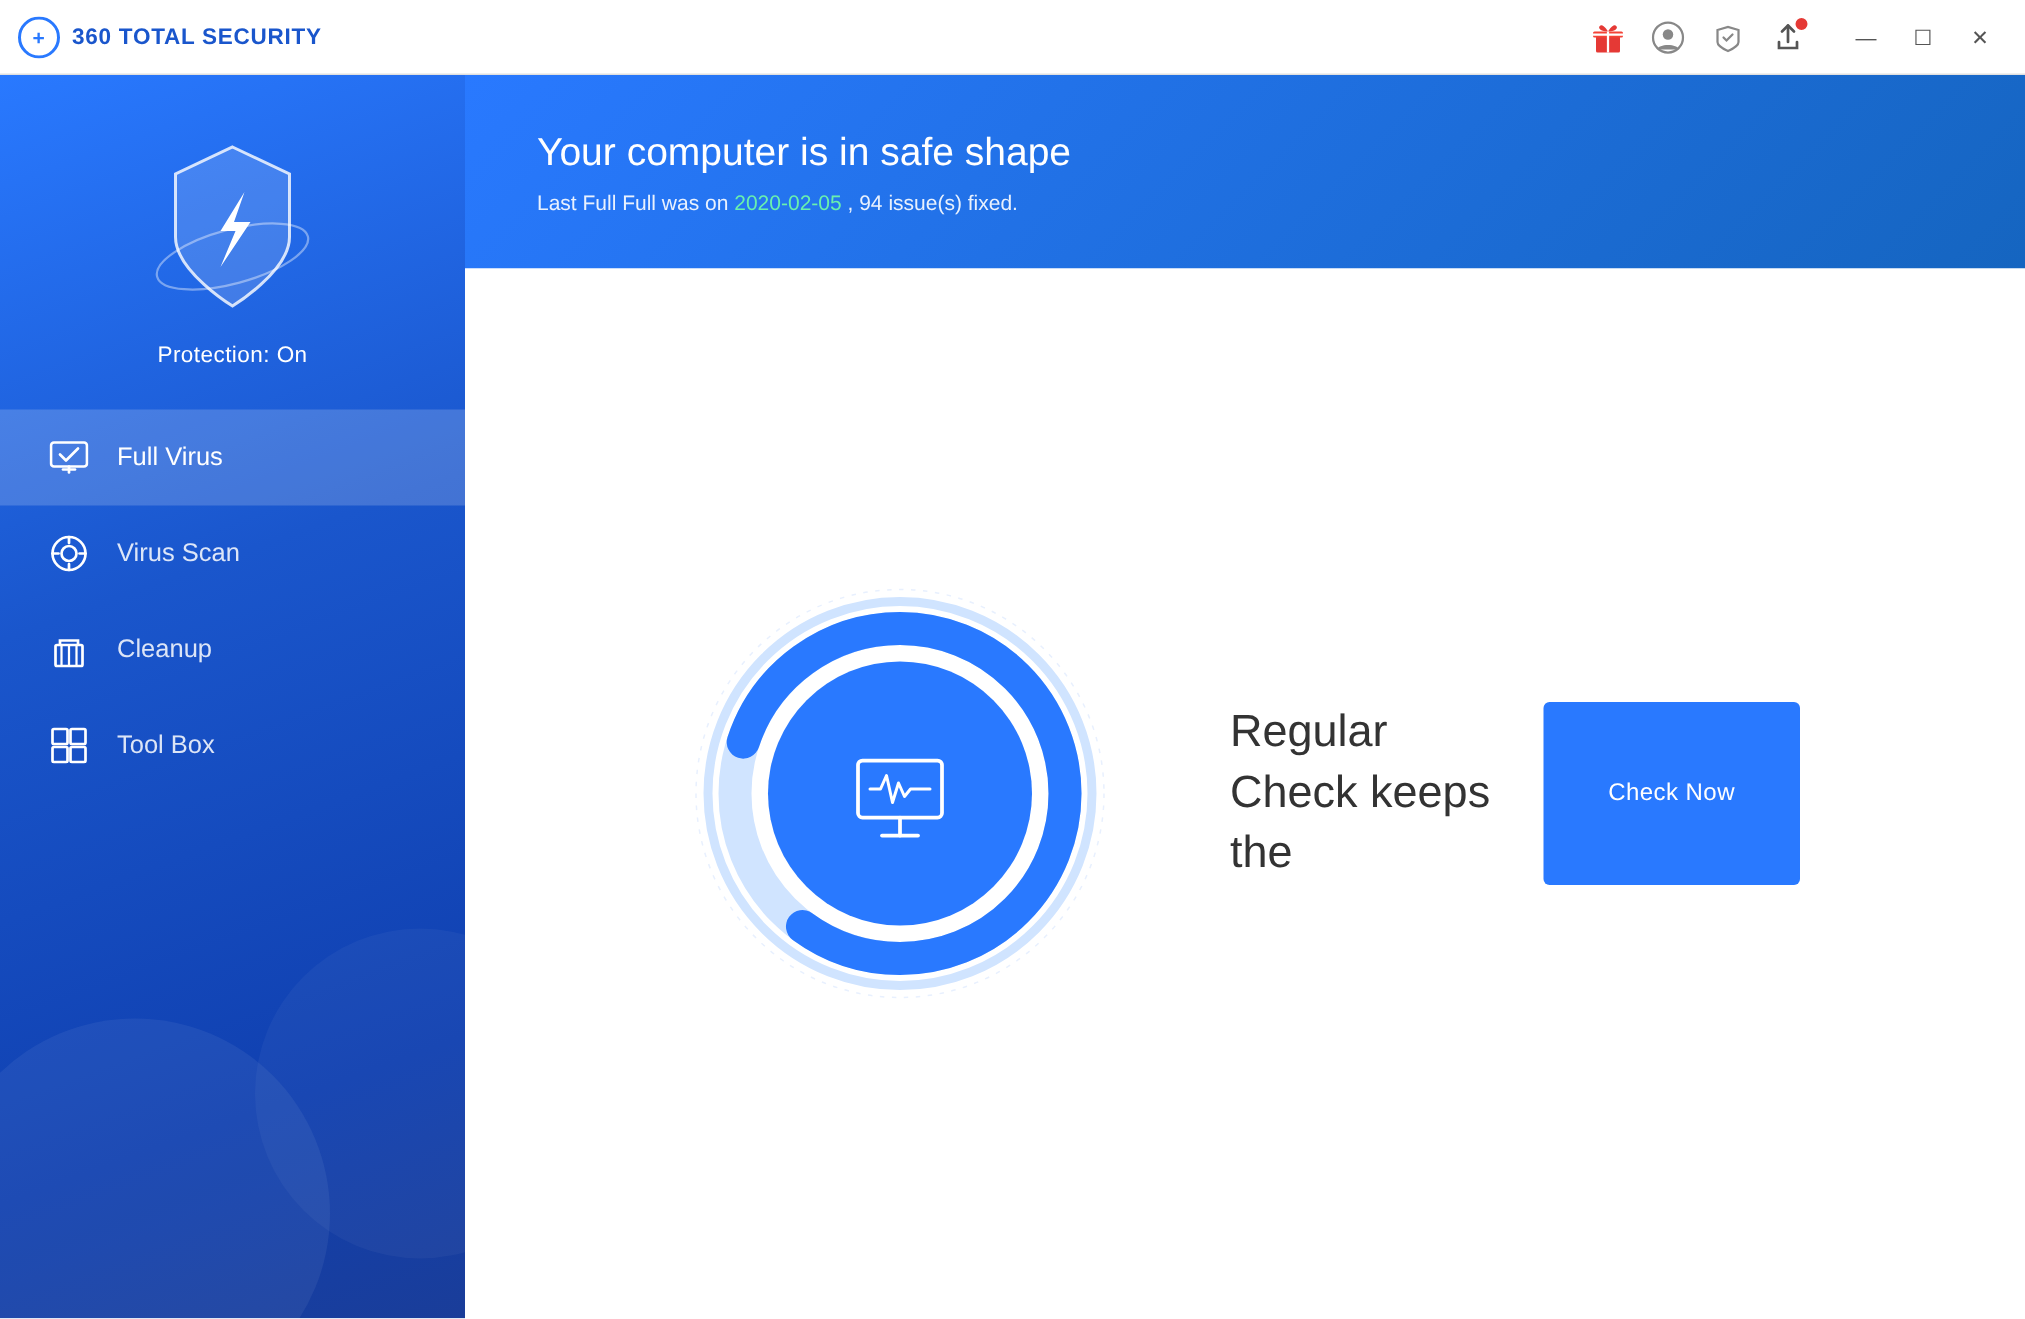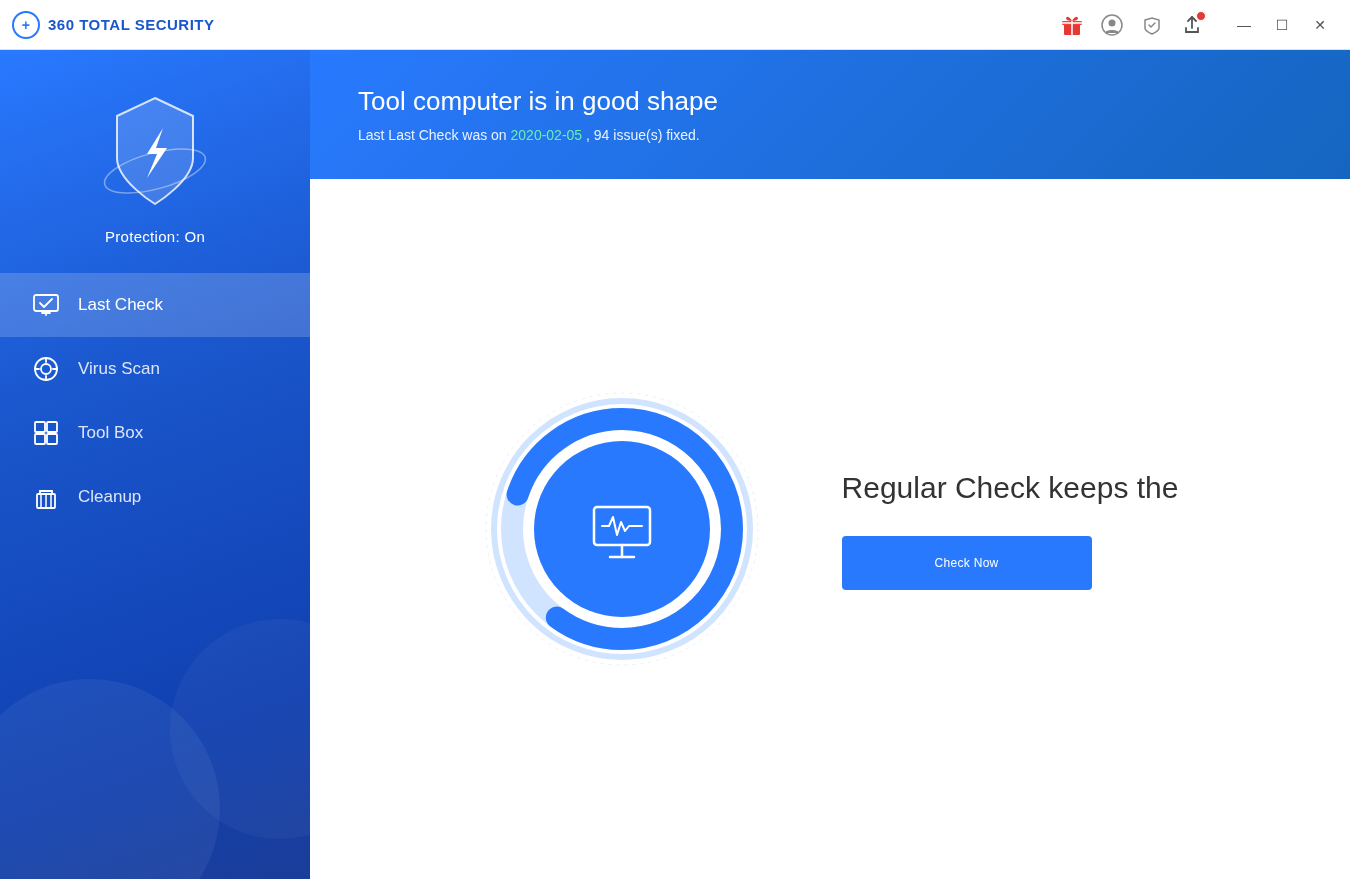--- a/index.html
+++ b/index.html
@@ -213,37 +213,37 @@
       flex-shrink: 0;
     }
     .donut-svg {
       width: 280px;
       height: 280px;
     }
 
     
     .info-section {
       display: flex;
-      flex-direction: column;
+      flex-direction: row;
       gap: 28px;
       max-width: 380px;
     }
     .info-tagline {
       font-size: 30px;
       color: #333;
       font-weight: 400;
       line-height: 1.35;
     }
     .check-now-btn {
       background: #2979ff;
       color: #fff;
       border: none;
       border-radius: 4px;
       padding: 20px 40px;
-      font-size: 12px;
+      font-size: 16px;
       font-weight: 400;
       cursor: pointer;
       letter-spacing: 0.3px;
       width: 250px;
       transition: background 0.15s;
     }
 
     
     svg { display: block; }
   </style>
@@ -318,71 +318,71 @@
 
       <div class="nav-item active">
         <div class="nav-icon">
           <svg width="26" height="22" viewBox="0 0 26 22" fill="none">
             <rect x="1" y="1" width="24" height="16" rx="2" stroke="#fff" stroke-width="1.8" fill="none"></rect>
             <line x1="9" y1="19" x2="17" y2="19" stroke="#fff" stroke-width="1.8" stroke-linecap="round"></line>
             <line x1="13" y1="17" x2="13" y2="21" stroke="#fff" stroke-width="1.8" stroke-linecap="round"></line>
             <path d="M7 9 L11 13 L19 5" stroke="#fff" stroke-width="1.8" stroke-linecap="round" stroke-linejoin="round" fill="none"></path>
           </svg>
         </div>
-        <span>Last Check</span>
+        <span>Full Virus</span>
       </div>
 
       <div class="nav-item">
         <div class="nav-icon">
           <svg width="26" height="26" viewBox="0 0 26 26" fill="none">
             <circle cx="13" cy="13" r="11" stroke="#fff" stroke-width="1.8" fill="none"></circle>
             <circle cx="13" cy="13" r="5" stroke="#fff" stroke-width="1.8" fill="none"></circle>
             <line x1="13" y1="2" x2="13" y2="6" stroke="#fff" stroke-width="1.8" stroke-linecap="round"></line>
             <line x1="13" y1="20" x2="13" y2="24" stroke="#fff" stroke-width="1.8" stroke-linecap="round"></line>
             <line x1="2" y1="13" x2="6" y2="13" stroke="#fff" stroke-width="1.8" stroke-linecap="round"></line>
             <line x1="20" y1="13" x2="24" y2="13" stroke="#fff" stroke-width="1.8" stroke-linecap="round"></line>
           </svg>
         </div>
         <span>Virus Scan</span>
       </div>
 
 
       <div class="nav-item">
         <div class="nav-icon">
           <svg width="26" height="26" viewBox="0 0 26 26" fill="none">
-            <rect x="2" y="2" width="10" height="10" rx="1" stroke="#fff" stroke-width="1.8" fill="none"></rect>
-            <rect x="14" y="2" width="10" height="10" rx="1" stroke="#fff" stroke-width="1.8" fill="none"></rect>
-            <rect x="2" y="14" width="10" height="10" rx="1" stroke="#fff" stroke-width="1.8" fill="none"></rect>
-            <rect x="14" y="14" width="10" height="10" rx="1" stroke="#fff" stroke-width="1.8" fill="none"></rect>
-          </svg>
-        </div>
-        <span>Tool Box</span>
-      </div>
-
-      <div class="nav-item">
-        <div class="nav-icon">
-          <svg width="26" height="26" viewBox="0 0 26 26" fill="none">
             <rect x="4" y="10" width="18" height="14" rx="1" stroke="#fff" stroke-width="1.8" fill="none"></rect>
             <line x1="8" y1="10" x2="8" y2="24" stroke="#fff" stroke-width="1.5"></line>
             <line x1="13" y1="10" x2="13" y2="24" stroke="#fff" stroke-width="1.5"></line>
             <line x1="18" y1="10" x2="18" y2="24" stroke="#fff" stroke-width="1.5"></line>
             <path d="M7 10 L7 7 L19 7 L19 10" stroke="#fff" stroke-width="1.8" fill="none"></path>
           </svg>
         </div>
         <span>Cleanup</span>
       </div>
+
+      <div class="nav-item">
+        <div class="nav-icon">
+          <svg width="26" height="26" viewBox="0 0 26 26" fill="none">
+            <rect x="2" y="2" width="10" height="10" rx="1" stroke="#fff" stroke-width="1.8" fill="none"></rect>
+            <rect x="14" y="2" width="10" height="10" rx="1" stroke="#fff" stroke-width="1.8" fill="none"></rect>
+            <rect x="2" y="14" width="10" height="10" rx="1" stroke="#fff" stroke-width="1.8" fill="none"></rect>
+            <rect x="14" y="14" width="10" height="10" rx="1" stroke="#fff" stroke-width="1.8" fill="none"></rect>
+          </svg>
+        </div>
+        <span>Tool Box</span>
+      </div>
     </nav>
   </div>
 
   <div class="content-area">
 
     <div class="header-banner">
-      <h1>Tool computer is in good shape</h1>
+      <h1>Your computer is in safe shape</h1>
       <p>
-        <span>Last Last Check was on </span>
+        <span>Last Full Full was on </span>
         <span style="color:#69f0ae;font-weight:500;">2020-02-05</span>
         <span>, 94 issue(s) fixed.</span>
       </p>
     </div>
 
     <div class="main-content">
 
       <div class="donut-wrapper">
         <svg class="donut-svg" viewBox="0 0 280 280" fill="none">
 

